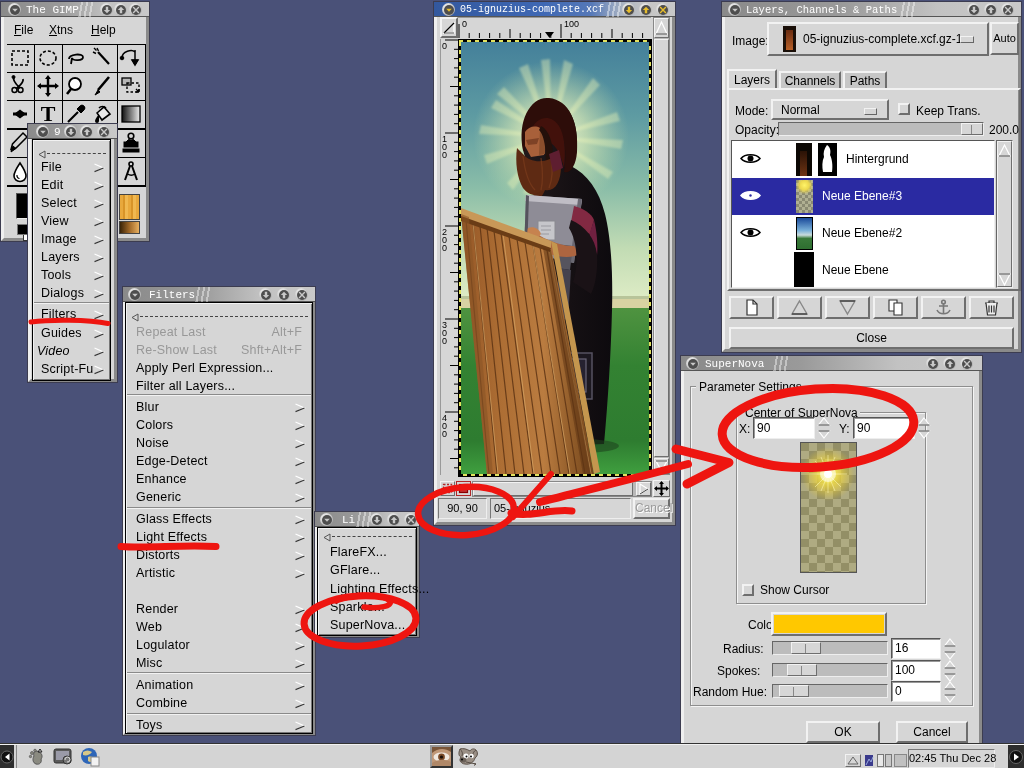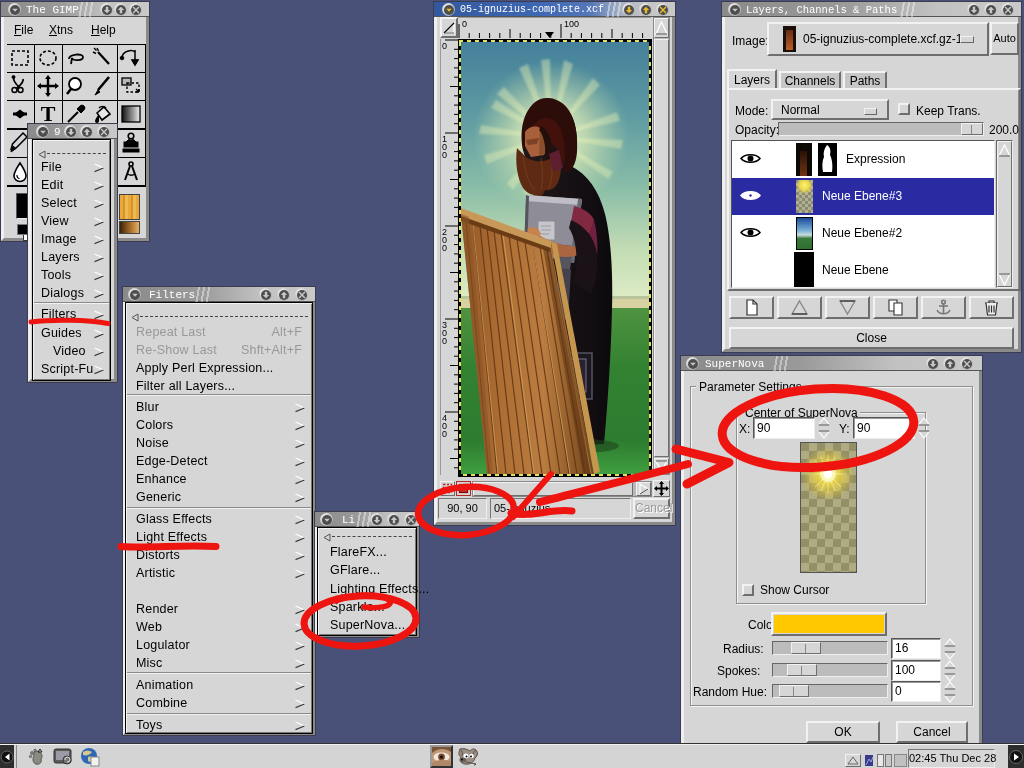--- a/index.html
+++ b/index.html
@@ -291,21 +291,21 @@
           </svg></div>
         <div class="msep" style="top:162px;"></div>
         <div class="mitem" style="top:165px;padding-left:8px;">Filters<svg style="position:absolute;left:60px;top:5px;" width="12" height="10">
             <path d="M1.5 1 L10.5 5 L1.5 8.6" fill="#d6d6d6" stroke="#fff" stroke-width="1.2"></path>
             <path d="M1.5 8.6 L10.5 5" stroke="#333" stroke-width="1.2"></path>
           </svg></div>
         <div class="mitem" style="top:184px;padding-left:8px;">Guides<svg style="position:absolute;left:60px;top:5px;" width="12" height="10">
             <path d="M1.5 1 L10.5 5 L1.5 8.6" fill="#d6d6d6" stroke="#fff" stroke-width="1.2"></path>
             <path d="M1.5 8.6 L10.5 5" stroke="#333" stroke-width="1.2"></path>
           </svg></div>
-        <div class="mitem" style="top:202px;padding-left:20px;">Video<svg style="position:absolute;left:60px;top:5px;" width="12" height="10">
+        <div class="mitem" style="top:202px;padding-left:4px;font-style:italic;">Video<svg style="position:absolute;left:60px;top:5px;" width="12" height="10">
             <path d="M1.5 1 L10.5 5 L1.5 8.6" fill="#d6d6d6" stroke="#fff" stroke-width="1.2"></path>
             <path d="M1.5 8.6 L10.5 5" stroke="#333" stroke-width="1.2"></path>
           </svg></div>
         <div class="mitem" style="top:220px;padding-left:8px;">Script-Fu<svg style="position:absolute;left:60px;top:5px;" width="12" height="10">
             <path d="M1.5 1 L10.5 5 L1.5 8.6" fill="#d6d6d6" stroke="#fff" stroke-width="1.2"></path>
             <path d="M1.5 8.6 L10.5 5" stroke="#333" stroke-width="1.2"></path>
           </svg></div>
       </div>
 </div>
 <div class="win" id="filters" style="left:123px;top:287px;width:192px;height:448px;">
@@ -735,21 +735,21 @@
             <svg style="position:absolute;left:8px;top:11px;" width="21" height="13" viewBox="0 0 21 13">
               <path d="M1 6.5 C5 1.5, 16 1.5, 20 6.5 C16 11.5, 5 11.5, 1 6.5 Z" fill="none" stroke="#000" stroke-width="1.5"></path>
               <circle cx="10.5" cy="6.5" r="3" fill="#000"></circle>
             </svg>
             <div style="position:absolute;left:64px;top:2px;width:16px;height:33px;background:#0c0804;">
               <div style="position:absolute;left:4px;top:8px;width:7px;height:25px;background:linear-gradient(180deg,#2a1206,#6e3414);"></div>
             </div>
             <div style="position:absolute;left:86px;top:2px;width:19px;height:33px;background:#000;"><svg width="19" height="33">
                 <path d="M9 2 C6 6 5 10 6 14 C4 18 4 24 5 29 L14 29 C15 22 14 16 12 12 C13 7 12 4 9 2 Z" fill="#fff"></path>
               </svg></div>
-            <span style="position:absolute;left:114px;top:11px;">Expression</span>
+            <span style="position:absolute;left:114px;top:11px;">Hintergrund</span>
           </div>
           <div style="position:absolute;left:0;top:37px;width:262px;height:37px;background:#2a2aa2;color:#fff;">
             <svg style="position:absolute;left:8px;top:11px;" width="21" height="13" viewBox="0 0 21 13">
               <path d="M1 6.5 C5 1.5, 16 1.5, 20 6.5 C16 11.5, 5 11.5, 1 6.5 Z" fill="#fff" stroke="#fff" stroke-width="1.5"></path>
               <circle cx="10.5" cy="6.5" r="3" fill="#fff"></circle>
               <circle cx="10.5" cy="6.5" r="1.2" fill="#2a2aa2"></circle>
             </svg>
             <div style="position:absolute;left:64px;top:2px;width:17px;height:33px;background:repeating-conic-gradient(#b0b092 0% 25%, #8a8a72 25% 50%) 0 0/6px 6px;">
               <div style="position:absolute;left:1px;top:0px;width:15px;height:14px;background:radial-gradient(circle at 50% 38%,#fff468 0%,#ecd84e 40%,rgba(205,195,88,0) 78%);"></div>
             </div>

